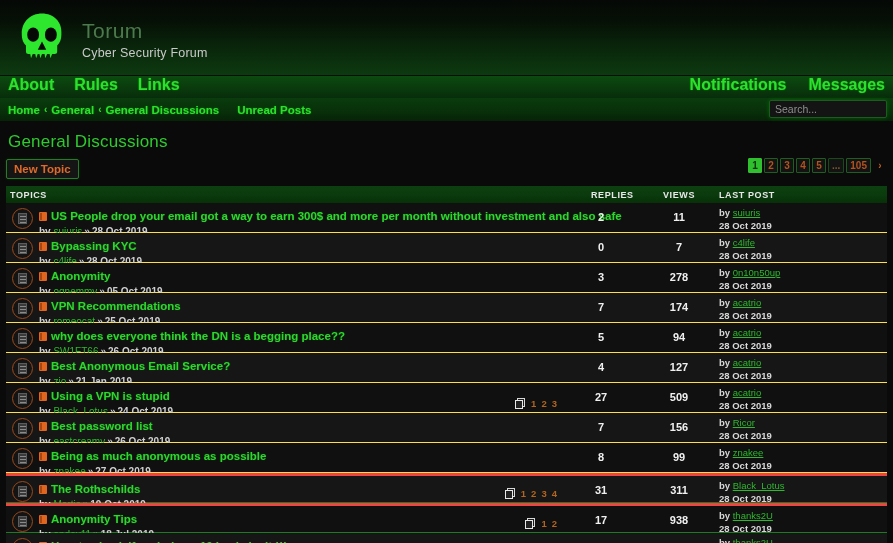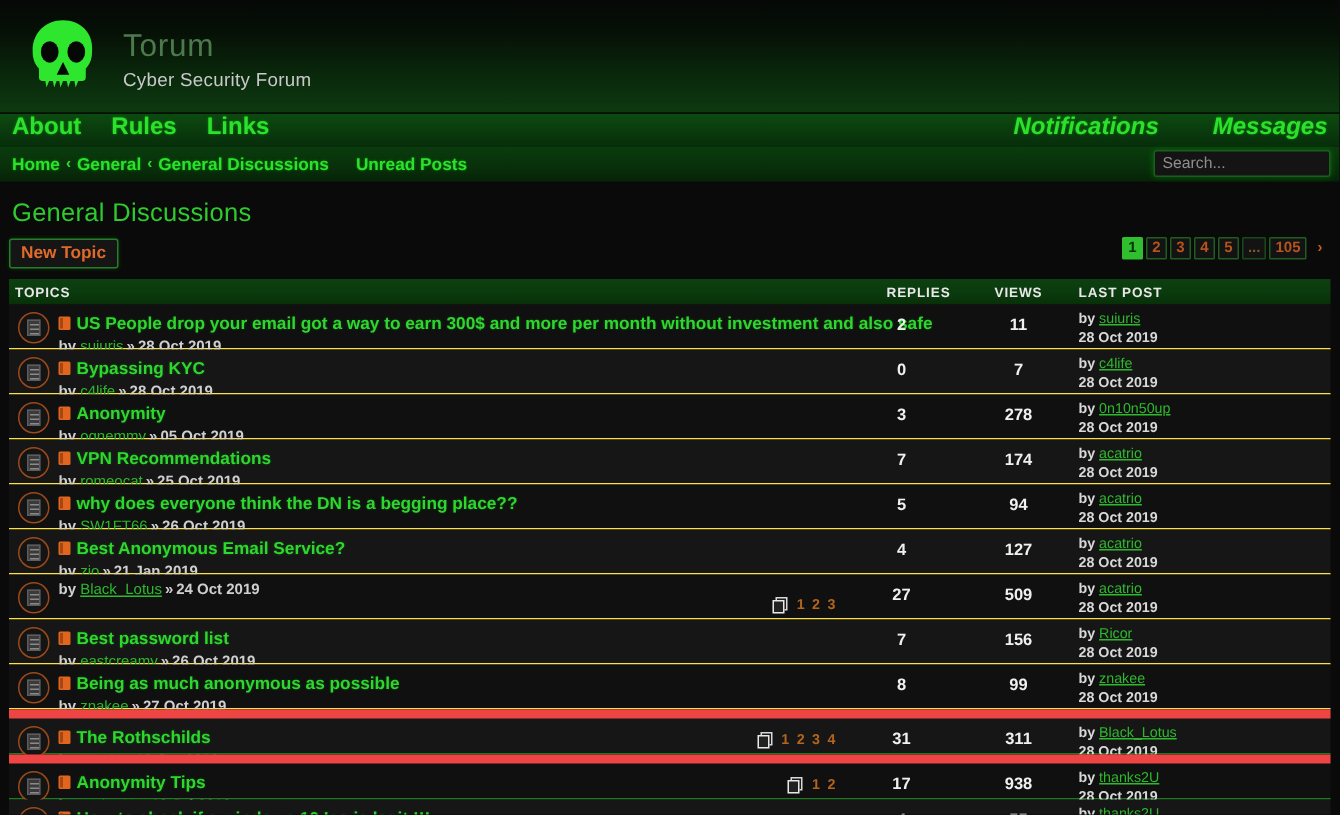--- a/index.html
+++ b/index.html
@@ -49,21 +49,21 @@
     font-weight: bold;
     position: relative;
   }
   .navbar a, .navbar span.navlink {
     color: #2de02d;
     text-decoration: none;
     margin-right: 20px;
     text-shadow: 0 0 2px rgba(0,255,0,0.4);
   }
   .nav-right { margin-left: auto; display: flex; }
-  .nav-right .navlink { margin-right: 0; margin-left: 36px; font-style: italic; }
+  .nav-right .navlink { margin-right: 0; margin-left: 22px; }
 
   
   .crumbbar {
     height: 23px;
     background: linear-gradient(to bottom, #0a3c0d 0%, #082f0a 60%, #062307 100%);
     display: flex;
     align-items: center;
     padding: 0 8px;
     font-size: 11.5px;
     font-weight: bold;
@@ -164,21 +164,21 @@
   .th-views  { position: absolute; left: 657px; }
   .th-last   { position: absolute; left: 713px; }
 
   .topic-row {
     position: relative;
     height: 30px;
     border-bottom: 1px solid #fde047;
     background: #101010;
   }
   .topic-row.alt { background: #161616; }
-  .topic-row.unread { border-bottom: 1px solid #1f7a22; border-top: 6px solid #ef4444; }
+  .topic-row.unread { border-bottom: 1px solid #1f7a22; border-top: 3px solid #ef4444; }
 
   .row-icon {
     position: absolute;
     left: 6px;
     top: 5px;
     width: 21px; height: 21px;
     border-radius: 50%;
     border: 1.5px solid #9c4a1a;
     background: #141414;
     display: flex; align-items: center; justify-content: center;
@@ -438,20 +438,23 @@
     <div class="col-last">
       <div>by <a href="#" class="lp-author">acatrio</a></div>
       <div>28 Oct 2019</div>
     </div>
       </div>
       <div class="topic-row">
     <div class="row-icon">
           <div class="doc"></div>
         </div>
     <div class="topic-main">
+      <div>
+        <span class="flag-icon"></span><a href="#" class="topic-title">Using a VPN is stupid</a>
+      </div>
       <div class="topic-meta">by <a href="#" class="author">Black_Lotus</a><span class="sep">»</span><span>24 Oct 2019</span></div>
     </div>
     <div class="subpages">
         <span class="pages-icon">
             <span class="s1"></span>
             <span class="s2"></span>
           </span>
           <a href="#" class="subpage-num">1</a>
           <a href="#" class="subpage-num">2</a>
           <a href="#" class="subpage-num">3</a>

